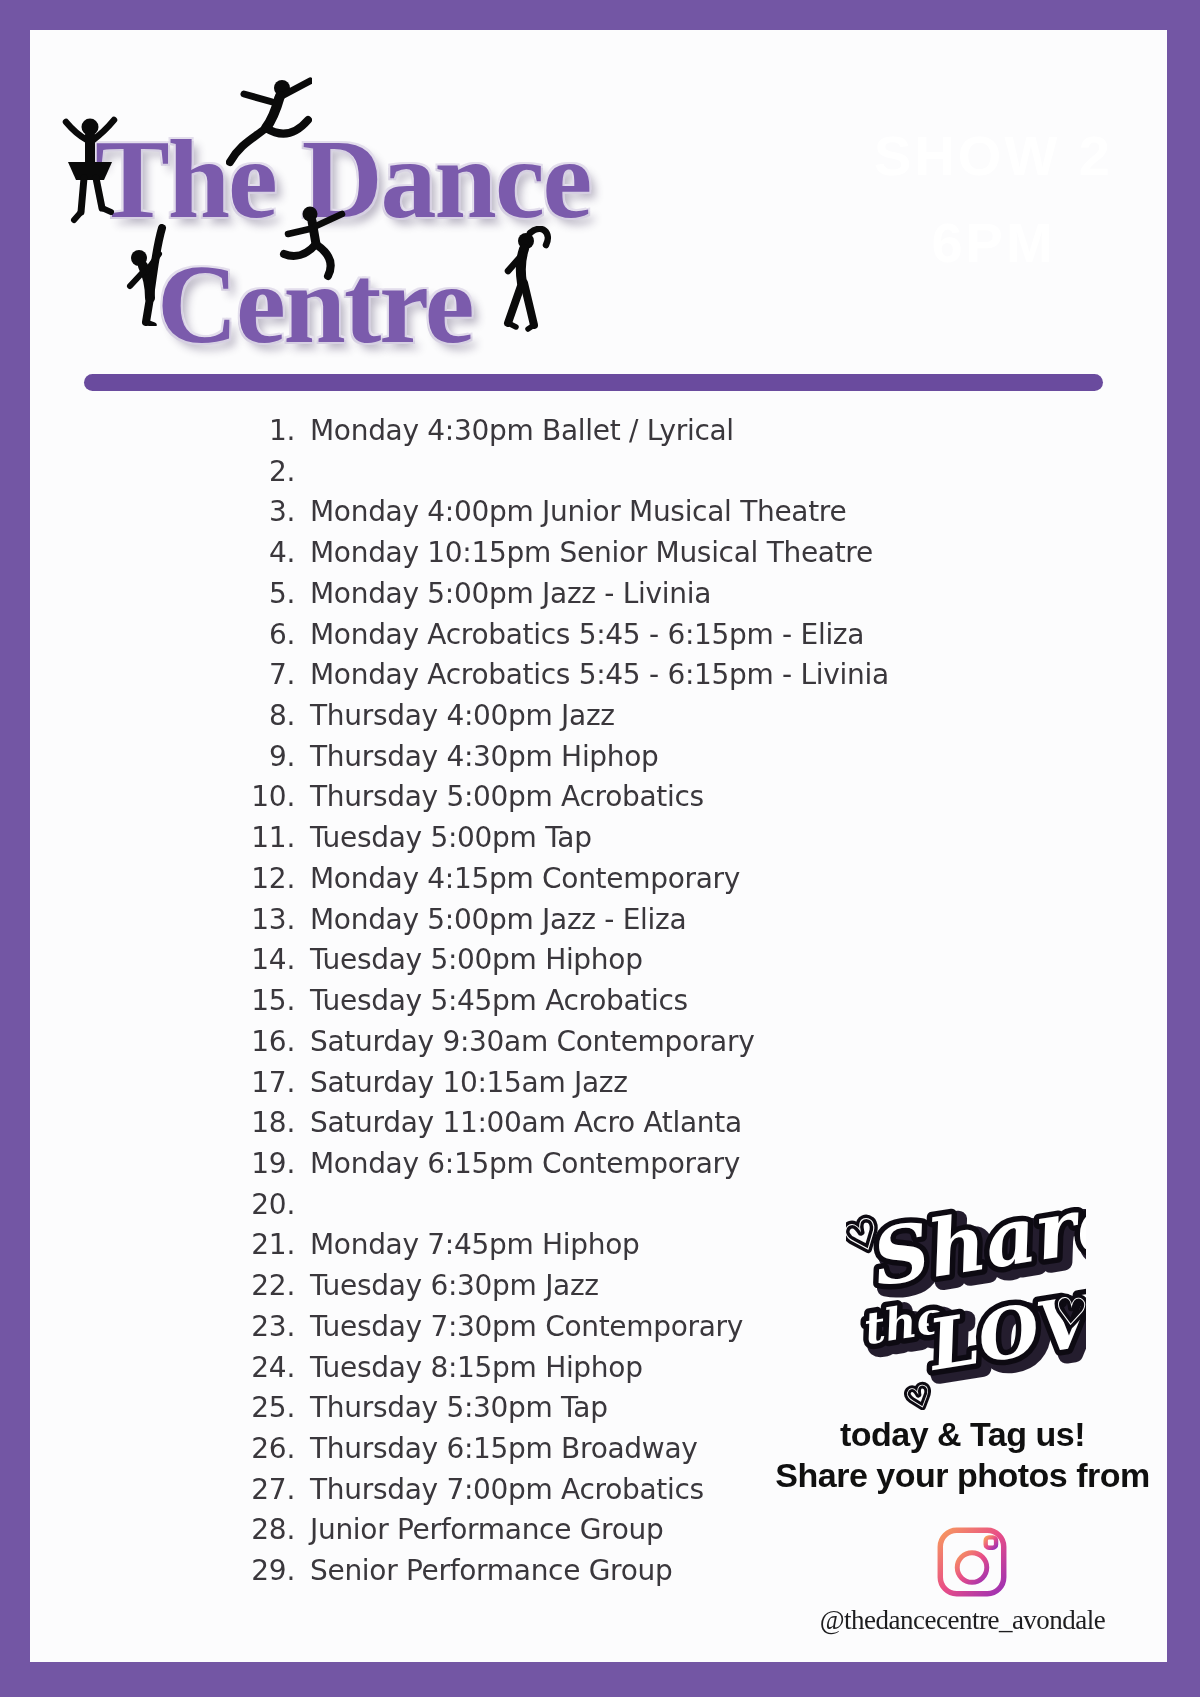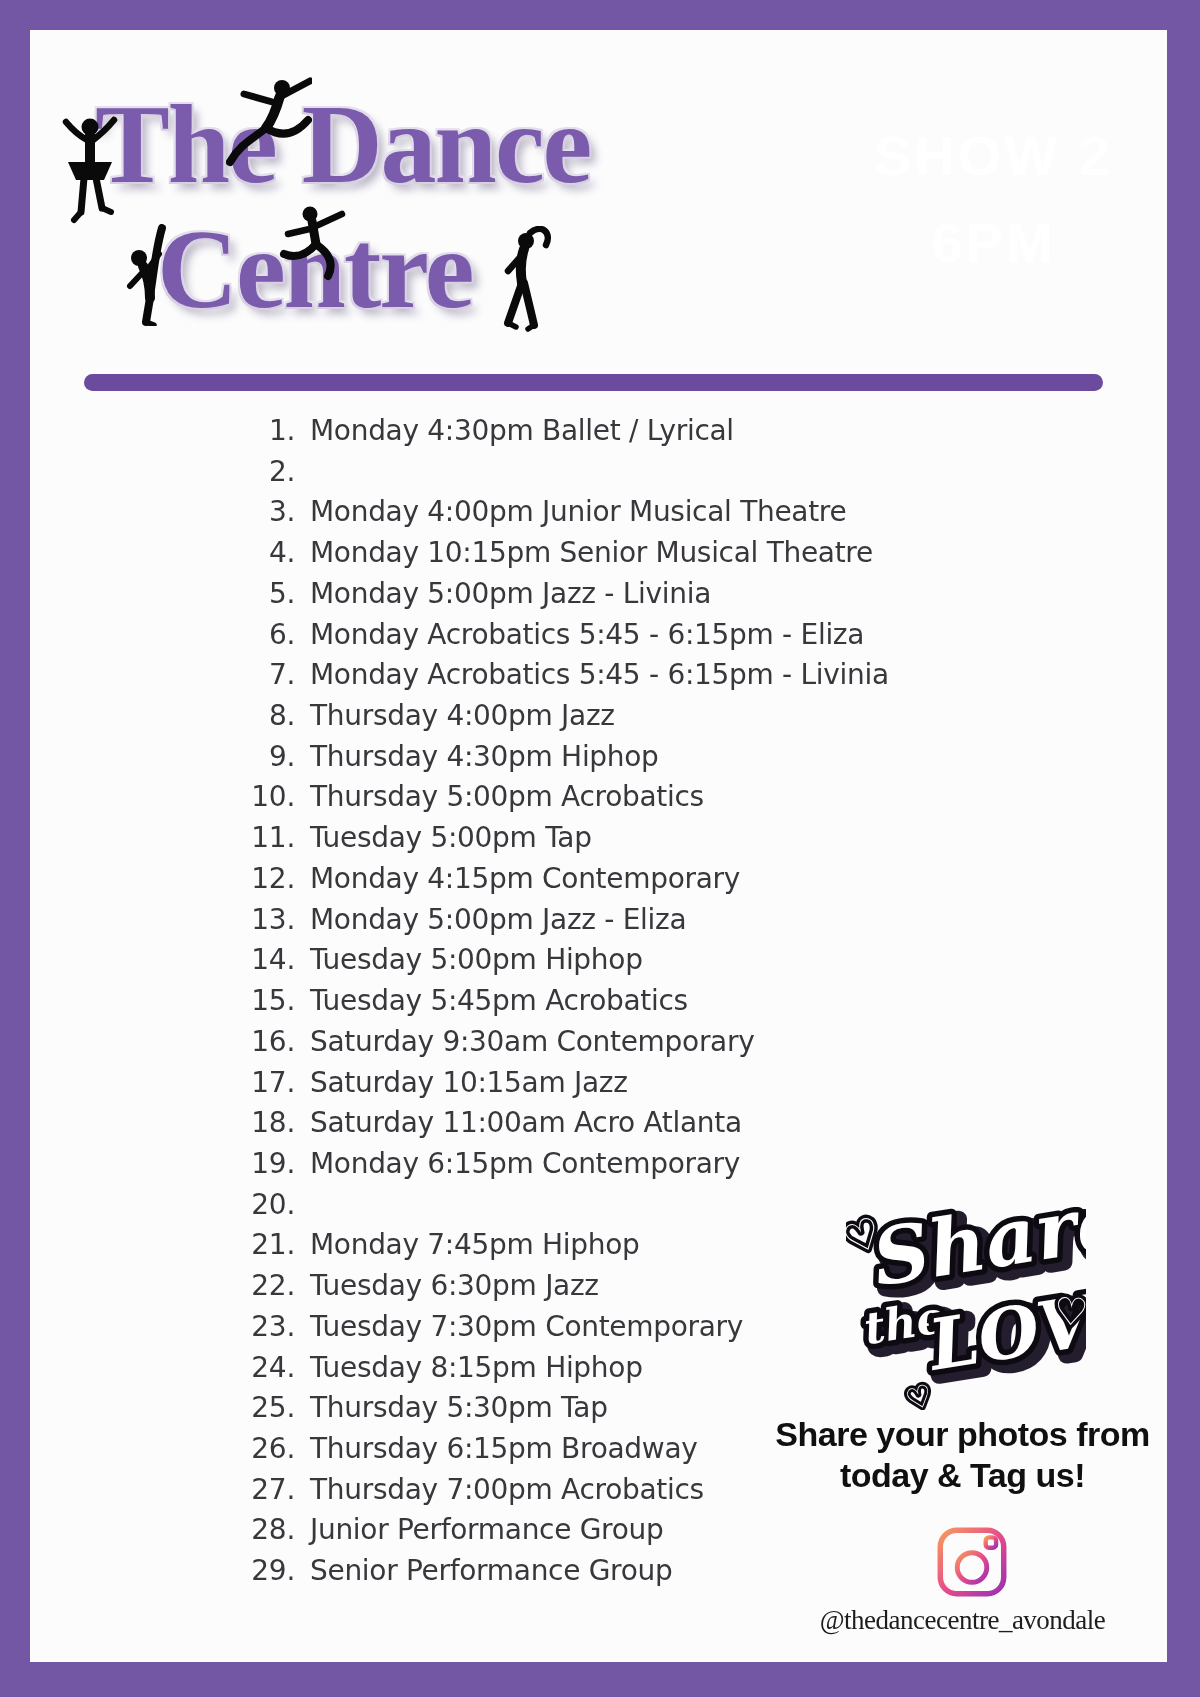--- a/index.html
+++ b/index.html
@@ -19,20 +19,21 @@
     font-family:"Liberation Serif","DejaVu Serif",serif;
     font-weight:bold;
     font-size:112px;line-height:1;
     color:#7B5BAC;
     letter-spacing:-2px;
     text-shadow:
       2px 2px 0 #D6D0E2, -2px -2px 0 #E3DEEC,
       2px -2px 0 #E3DEEC, -2px 2px 0 #D6D0E2,
       6px 7px 8px rgba(40,25,70,0.30);
     white-space:nowrap;
+    margin-top:35px;
   }
   #logo-line-1{left:95px;top:88px;}
   #logo-line-2{left:157px;top:213px;}
   .dancer{position:absolute;}
   .dancer path, .dancer circle, .dancer polygon{
     stroke:#0A0A0A;fill:none;stroke-linecap:round;stroke-linejoin:round;
   }
   .dancer .solid{fill:#0A0A0A;stroke:none;}
   
   .show-block{
@@ -304,22 +305,22 @@
       <text x="14" y="154" font-size="44" font-family="DejaVu Serif, serif">the</text>
       <text x="76" y="190" font-size="70" font-family="DejaVu Serif, serif">LOVE</text>
       <text x="8" y="62" font-size="42" font-family="DejaVu Sans, sans-serif" stroke-width="7" transform="rotate(-14 24 48)">♡</text>
       <text x="204" y="166" font-size="38" font-family="DejaVu Sans, sans-serif" stroke-width="7" transform="rotate(12 216 152)">♡</text>
       <text x="44" y="226" font-size="30" font-family="DejaVu Sans, sans-serif" stroke-width="6" transform="rotate(-10 54 216)">♡</text>
     </g>
   </g>
 </svg>
 
 <div class="caption">
+  <div>today &amp; Tag us!</div>
   <div>Share your photos from</div>
-  <div>today &amp; Tag us!</div>
 </div>
 
 <svg class="ig-icon" viewBox="0 0 64 64">
   <defs>
     <linearGradient id="ig-grad" x1="0" y1="0" x2="1" y2="1">
       <stop offset="0" stop-color="#F79A5E"></stop>
       <stop offset="0.5" stop-color="#E84D87"></stop>
       <stop offset="1" stop-color="#9B30B5"></stop>
     </linearGradient>
   </defs>

